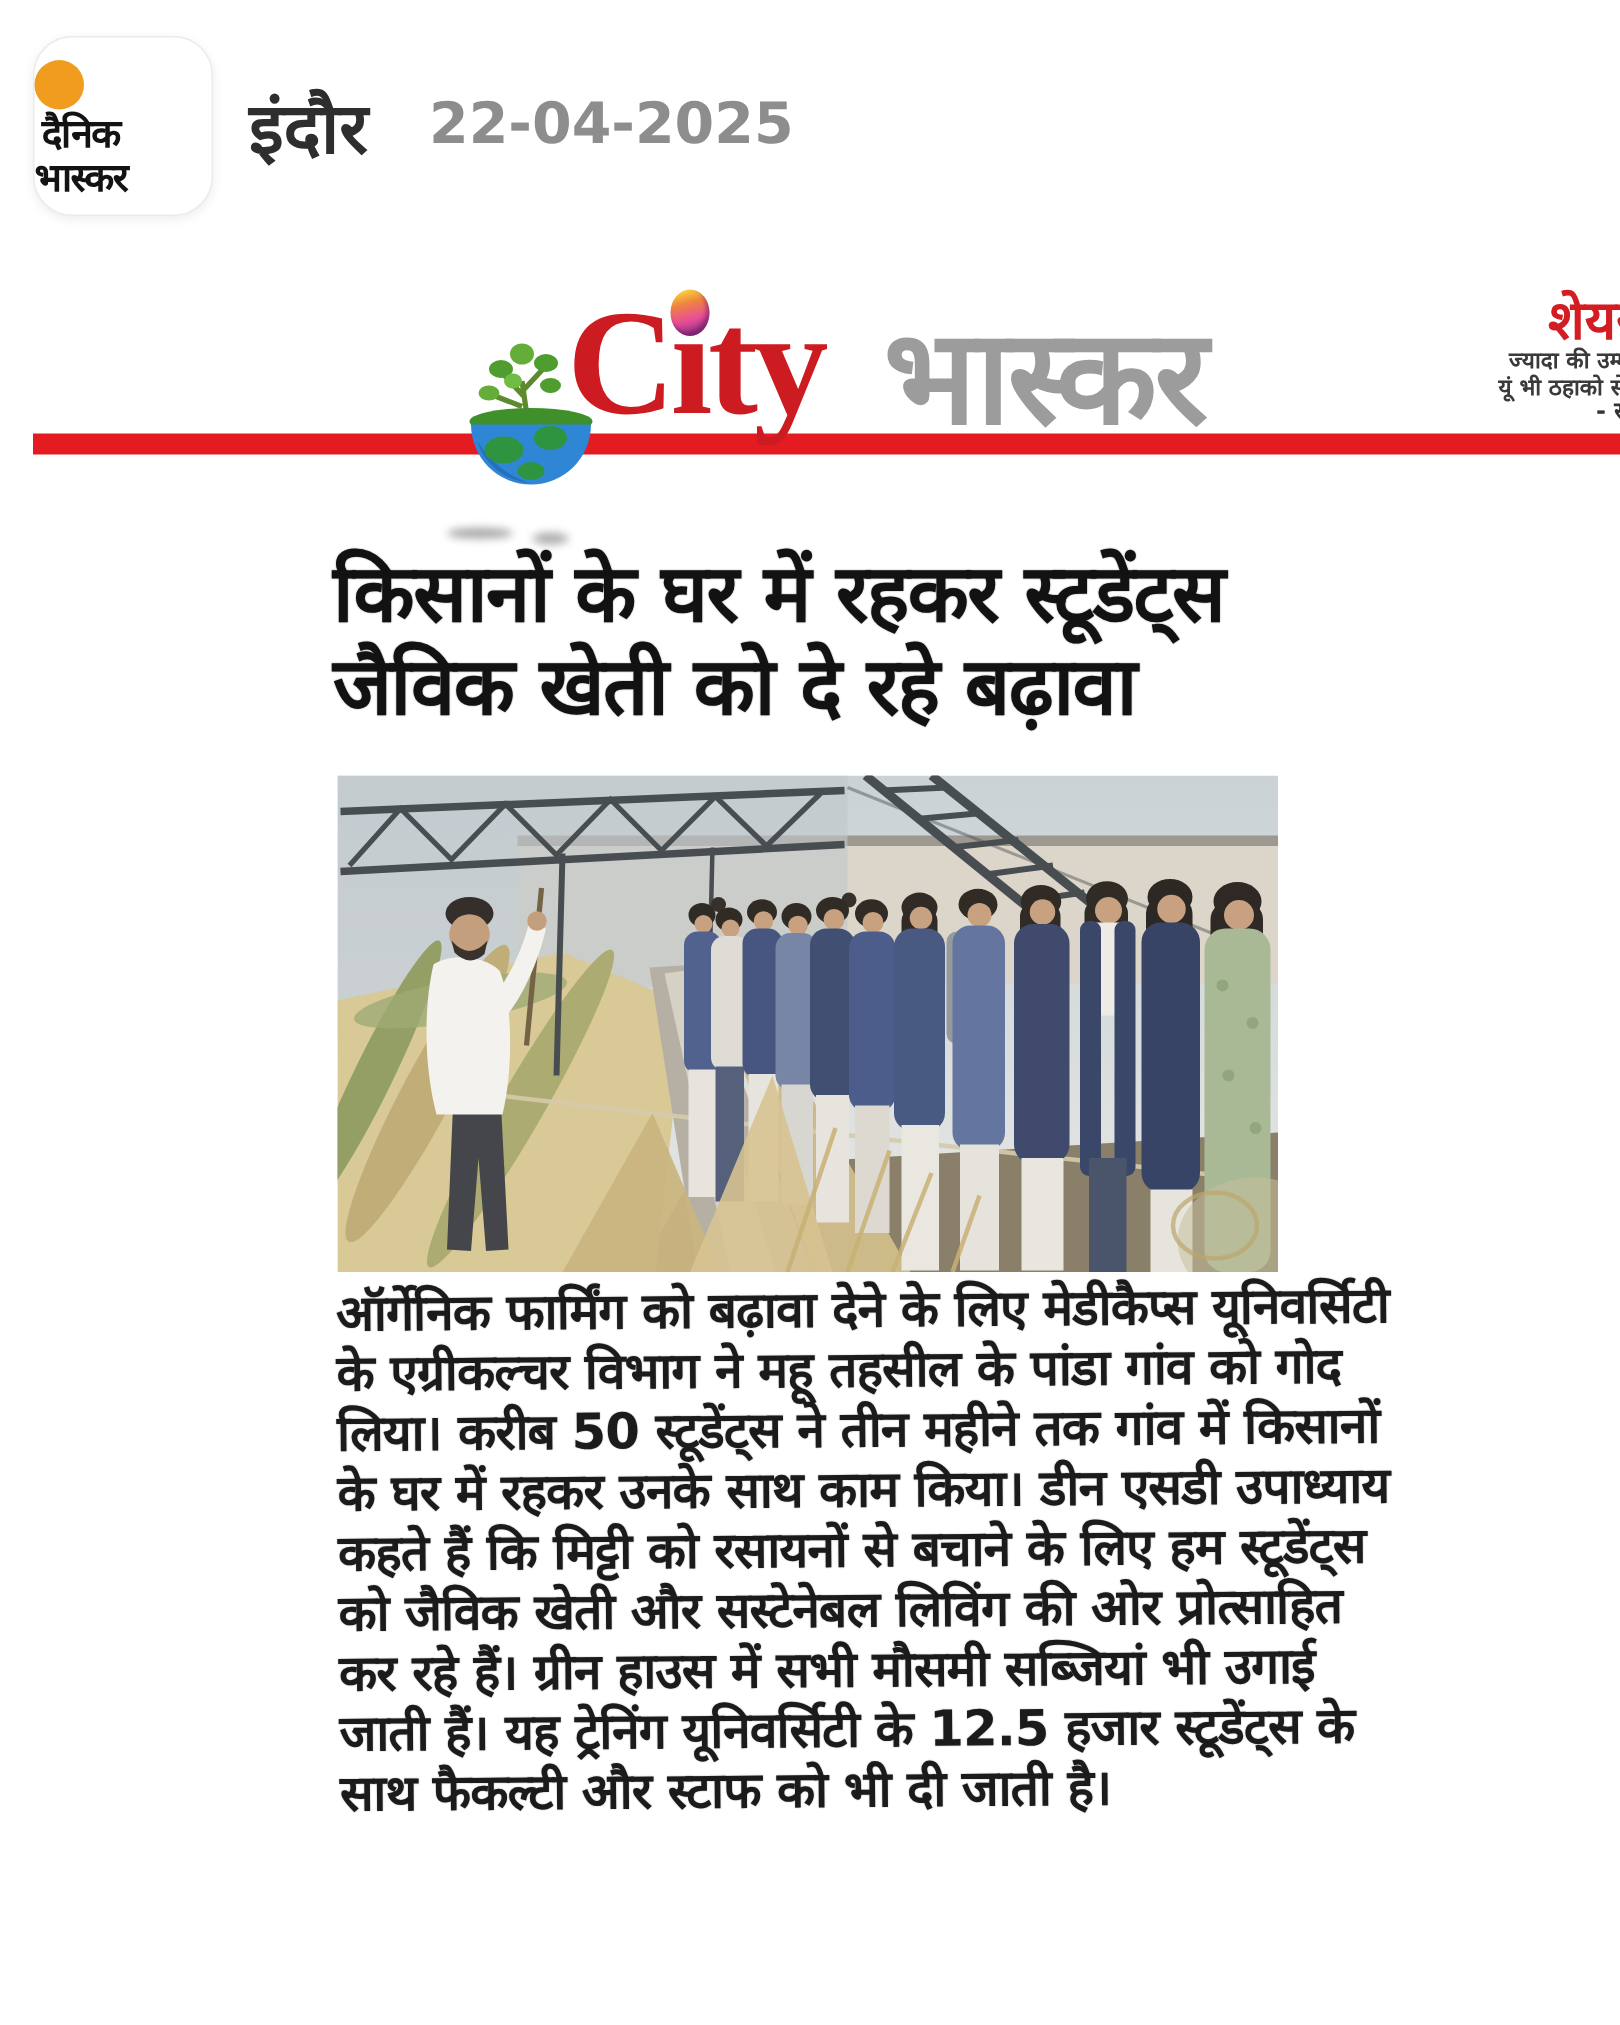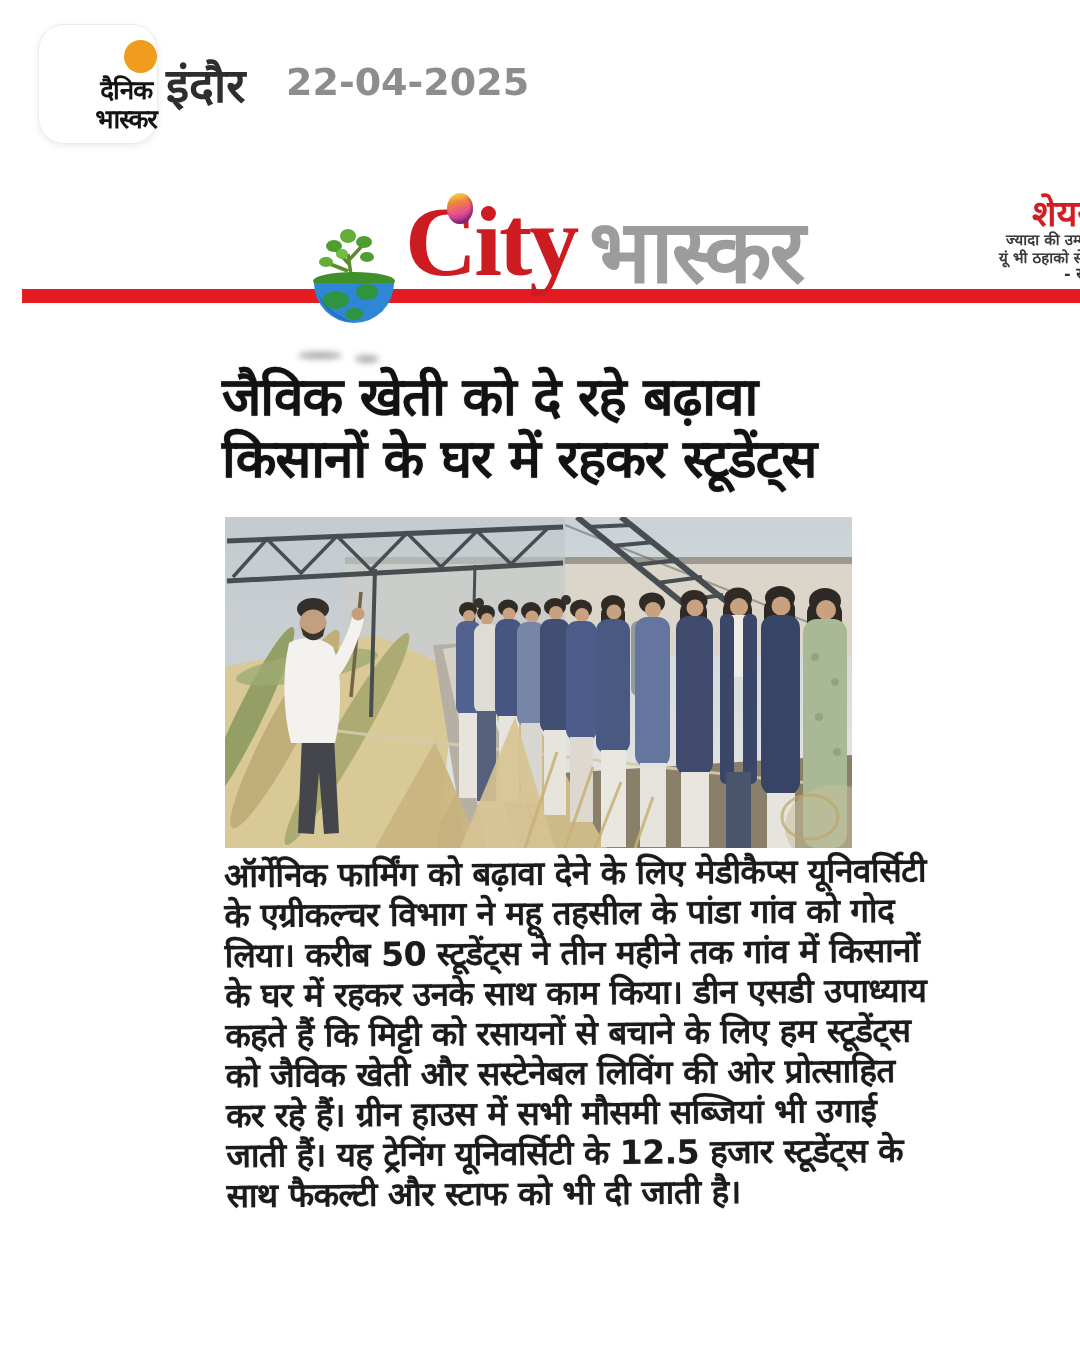--- a/index.html
+++ b/index.html
@@ -1,36 +1,36 @@
 <!DOCTYPE html>
 <html><head>
 <meta charset="utf-8">
 <style>
   html,body{margin:0;padding:0;background:#ffffff;}
   .canvas{position:relative;width:1080px;height:1350px;background:#ffffff;overflow:hidden;
           font-family:"Liberation Sans",sans-serif;}
 
   
-  .app-logo{position:absolute;left:38px;top:24px;width:118px;height:118px;background:#fff;
+  .app-logo{position:absolute;left:22px;top:24px;width:118px;height:118px;background:#fff;
             border:1px solid #ebebeb;border-radius:26px;box-shadow:0 2px 7px rgba(0,0,0,.08);
-            display:flex;flex-direction:column;align-items:flex-end;}
+            display:flex;flex-direction:column;align-items:flex-start;}
   .app-logo .sun{width:33px;height:33px;border-radius:50%;background:#f09c1e;margin-top:15px;}
   .logo-text{display:flex;flex-direction:column;align-items:center;margin-top:3px;}
   .logo-text span{font-family:"DejaVu Sans",sans-serif;font-weight:900;font-size:26px;
                   line-height:29px;color:#131313;letter-spacing:-1px;}
   .edition-loc{position:absolute;left:166px;top:52px;font-family:"DejaVu Sans",sans-serif;
                font-size:47px;font-weight:700;color:#2e2e2e;white-space:nowrap;}
   .edition-date{position:absolute;left:286px;top:60px;font-family:"DejaVu Sans",sans-serif;
                 font-size:38px;font-weight:600;color:#8d8d8d;white-space:nowrap;}
 
   
   .red-rule{position:absolute;left:22px;top:289px;width:1058px;height:14px;background:#e41b21;}
   .city-title{position:absolute;left:378px;top:192px;font-family:"Liberation Serif",serif;
               font-weight:700;font-size:100px;line-height:100px;color:#cd1b22;letter-spacing:-3px;
-              white-space:nowrap;margin-left:27px;}
+              white-space:nowrap;}
   .city-dot{position:absolute;left:447px;top:193px;width:26px;height:31px;border-radius:50%;
             background:linear-gradient(165deg,#f7d23c 8%,#ef8340 32%,#e94e95 62%,#8c2e85 94%);
             box-shadow:inset -2px -3px 3px rgba(90,20,90,.5);}
   .bhaskar-title{position:absolute;left:589px;top:204px;font-family:"DejaVu Sans",sans-serif;
                  font-weight:800;font-size:88px;line-height:96px;color:#9c9c9c;white-space:nowrap;
                  letter-spacing:-2px;}
   .dateline{position:absolute;left:626px;top:190px;font-family:"DejaVu Sans",sans-serif;
             font-size:24px;font-weight:700;color:#1d1d1d;white-space:nowrap;}
   .globe-wrap{position:absolute;left:312px;top:224px;width:84px;height:108px;}
   .share-frag{position:absolute;left:1032px;top:188px;font-family:"DejaVu Sans",sans-serif;
@@ -98,22 +98,22 @@
   </div>
 
   <div class="share-frag">शेयर-</div>
   <div class="side-line1">ज्यादा की उम्मीद</div>
   <div class="side-line2">यूं भी ठहाको से ज्या</div>
   <div class="side-byline">- सपन</div>
 
   <div class="smudge sm1"></div>
   <div class="smudge sm2"></div>
   <div class="headline">
+    <div>किसानों के घर में रहकर स्टूडेंट्स</div>
     <div>जैविक खेती को दे रहे बढ़ावा</div>
-    <div>किसानों के घर में रहकर स्टूडेंट्स</div>
   </div>
 
   <div class="photo">
     <svg viewBox="0 0 627 331" preserveAspectRatio="none">
       <defs>
         <linearGradient id="skyg" x1="0" y1="0" x2="0" y2="1">
           <stop offset="0" stop-color="#c8d1d7"></stop>
             <stop offset="1" stop-color="#e7e8e4"></stop>
         </linearGradient>
       </defs>

